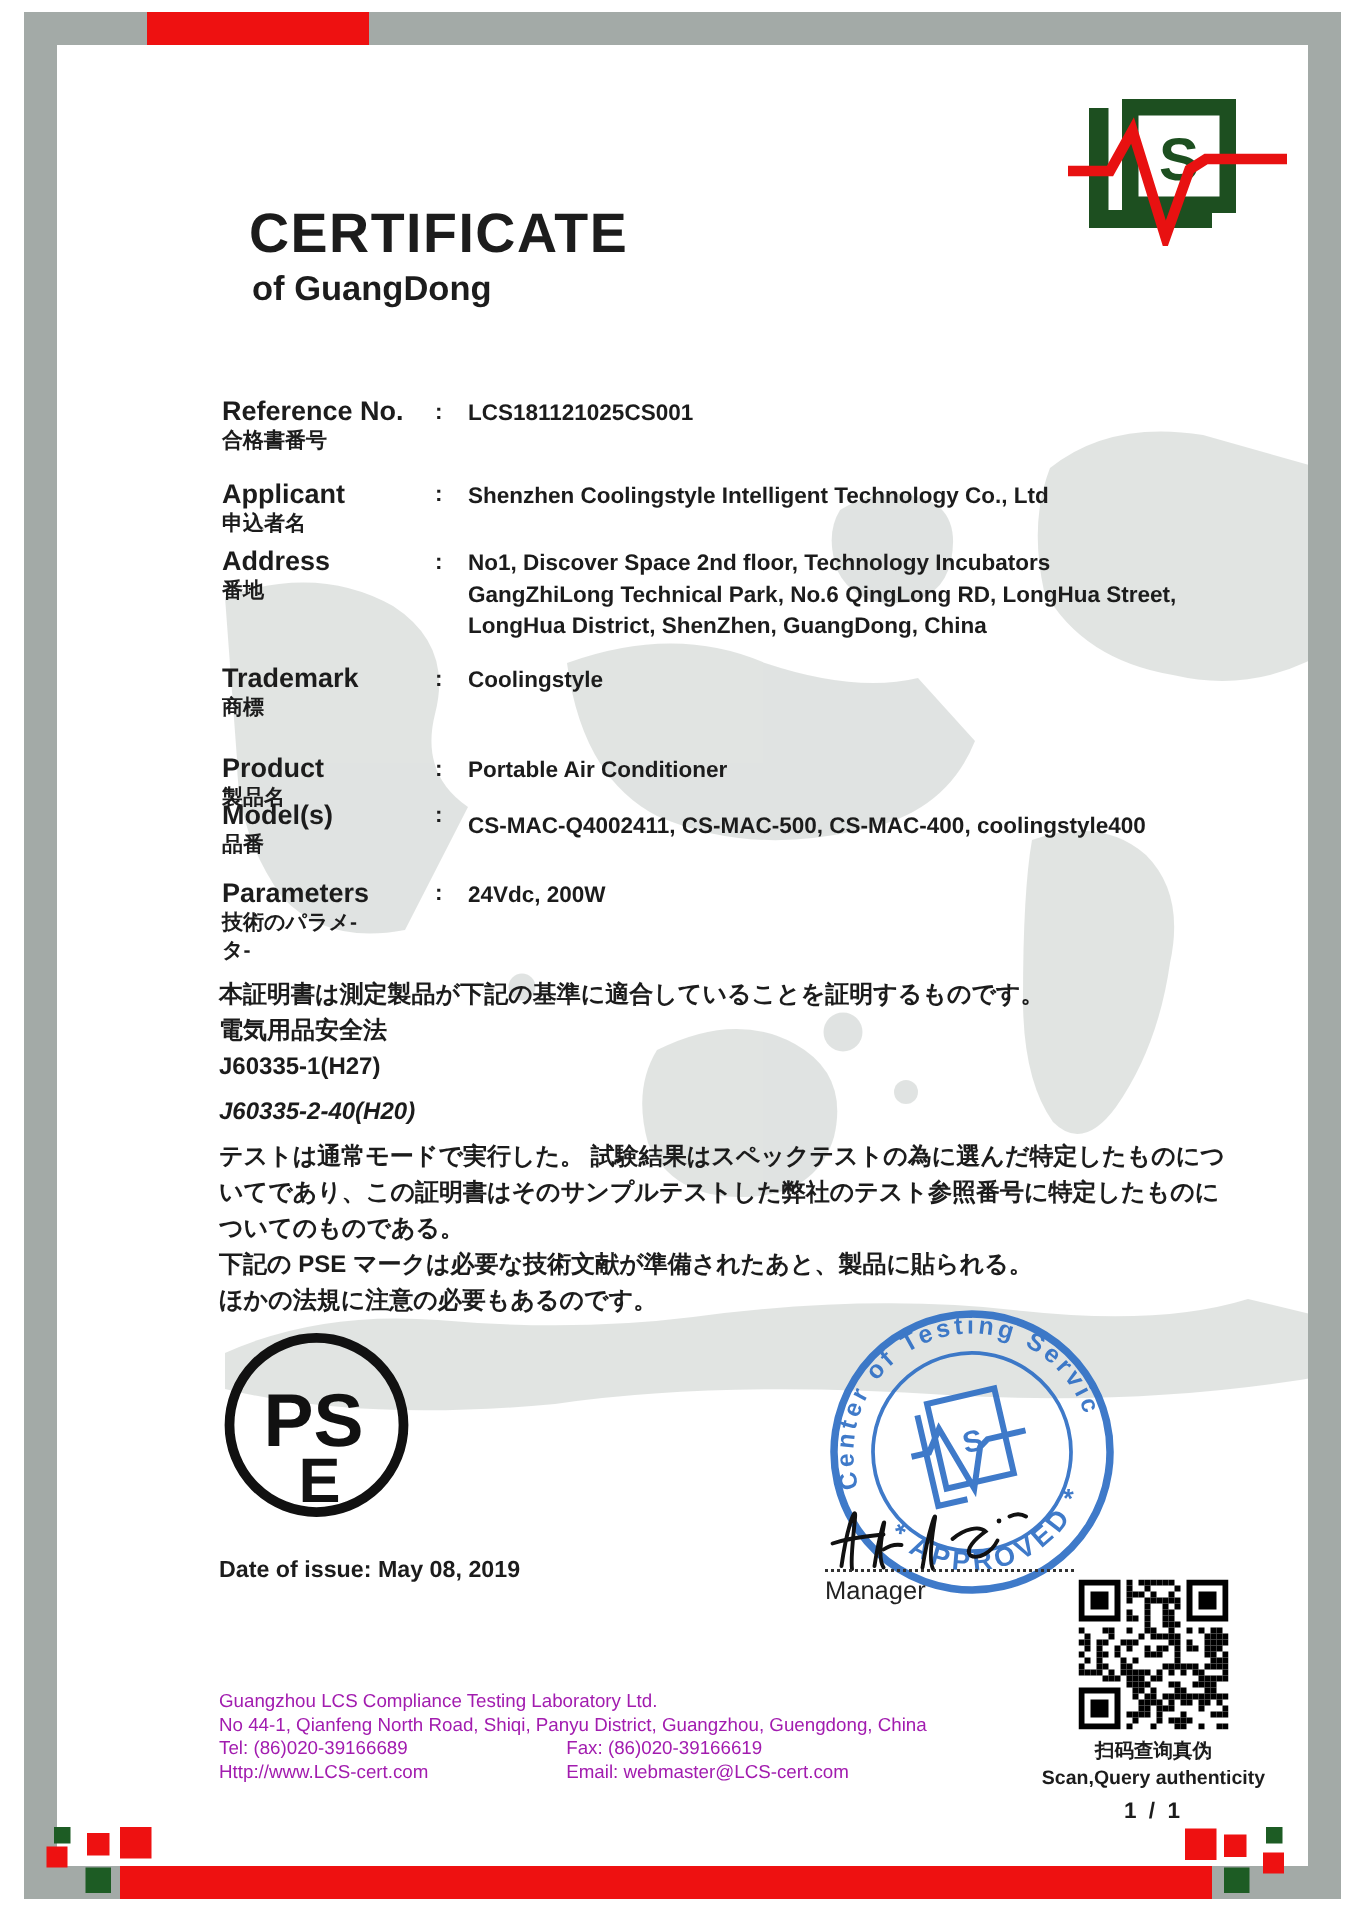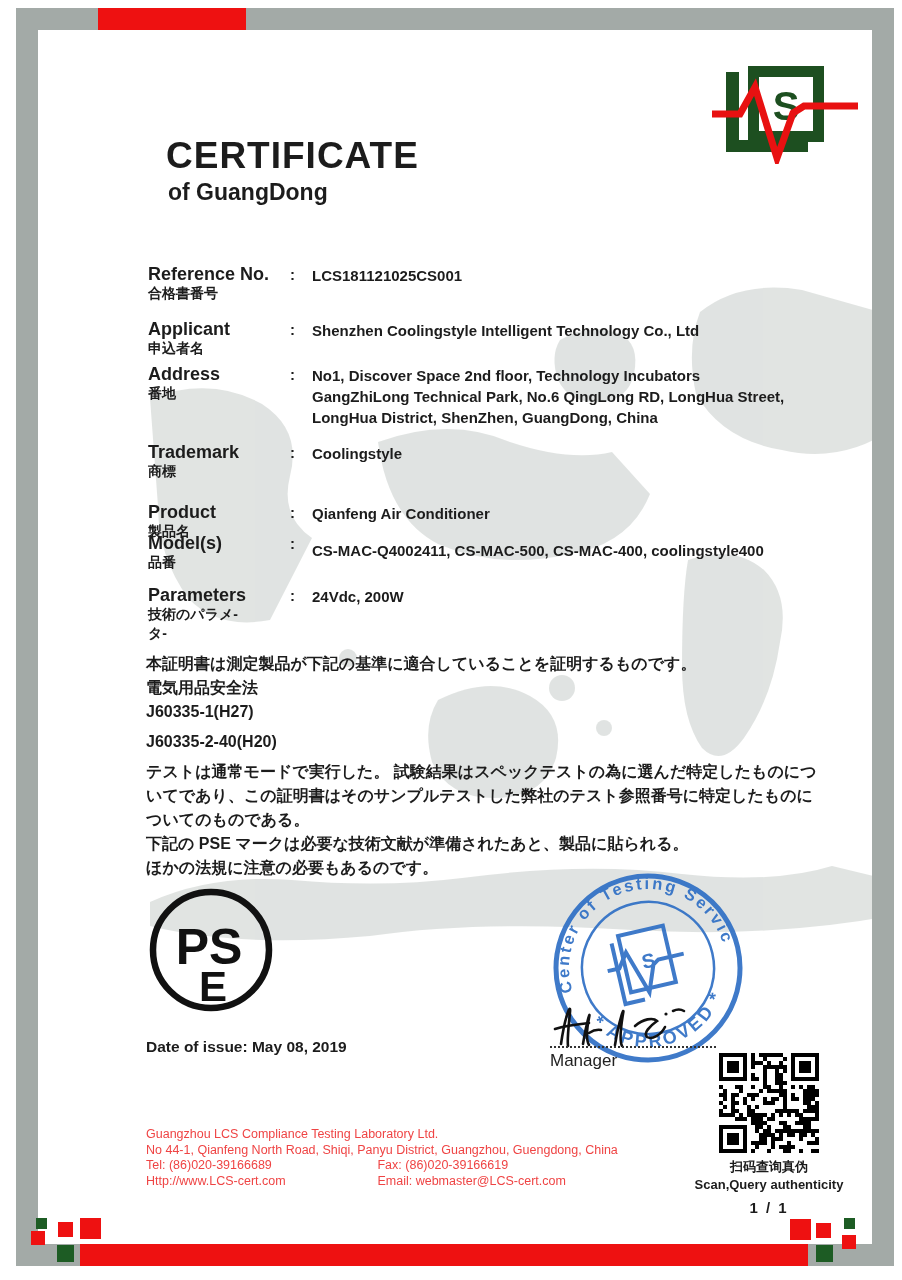--- a/index.html
+++ b/index.html
@@ -27,37 +27,37 @@
   
   .field{position:absolute;left:148px;display:flex;align-items:flex-start;width:730px;}
   .f-label{width:142px;flex:none;}
   .f-en{font-size:18px;font-weight:bold;line-height:19px;}
   .f-jp{font-size:14px;font-weight:600;line-height:19px;white-space:pre-line;}
   .f-colon{width:22px;flex:none;font-size:15px;font-weight:bold;line-height:19px;}
   .f-value{font-size:15px;font-weight:bold;line-height:21px;white-space:pre-line;}
   
   .stmt{left:146px;font-size:16px;font-weight:600;line-height:24px;white-space:pre-line;width:680px;}
   .stmt-1a{top:652px;}
-  .stmt-1b{top:730px;}
+  .stmt-1b{top:730px;font-style:italic;}
   .stmt-2{top:760px;}
   
   .pse{left:145px;top:884px;}
   .stamp{left:546px;top:866px;transform:rotate(-13deg);opacity:.92;}
   .signature{left:553px;top:996px;}
   .sign-line{left:550px;top:1046px;width:166px;border-bottom:2px dotted #333;height:0;}
   .manager{left:550px;top:1051px;width:166px;text-align:left;font-size:17px;color:#222;}
   .dateissue{left:146px;top:1038px;font-size:15.5px;font-weight:bold;}
   
   .qrblock{left:686px;top:1053px;width:166px;text-align:center;}
   .qrblock svg{display:block;margin:0 auto;}
   .qr-cn{font-size:13px;font-weight:bold;margin-top:5px;}
   .qr-en{font-size:13px;font-weight:bold;margin-top:1px;}
   .qr-page{font-size:15px;font-weight:bold;letter-spacing:2px;margin-top:7px;}
   
-  .footer{left:146px;top:1127px;font-size:12.5px;line-height:15.5px;color:#ef4444;width:560px;}
+  .footer{left:146px;top:1127px;font-size:12.5px;line-height:15.5px;color:#a21caf;width:560px;}
   .footer .cols span:first-child{display:inline-block;width:228px;}
 </style>
 </head>
 <body>
 
 <svg class="abs map" width="902" height="1280" viewBox="0 0 902 1280" xmlns="http://www.w3.org/2000/svg">
   <g fill="#c3c9c6" opacity="0.5">
     <path d="M700,312 q40,-32 102,-22 l92,26 v112 q-52,36 -112,22 q-60,-10 -86,-56 q-10,-46 4,-82 z"></path>
     <path d="M560,340 q30,-18 60,-6 q20,10 14,40 q-6,26 -34,28 q-30,2 -42,-22 q-8,-24 2,-40 z"></path>
     <path d="M150,398 q62,-22 112,6 q40,26 28,72 q-10,40 22,62 l-42,82 q-52,10 -82,-22 q-30,-42 -30,-92 z"></path>
@@ -134,21 +134,21 @@
     </div>
   <div class="f-colon">:</div>
   <div class="f-value">Coolingstyle</div>
 </div>
 <div class="field" style="top:503px;">
   <div class="f-label">
       <div class="f-en">Product</div>
       <div class="f-jp">製品名</div>
     </div>
   <div class="f-colon">:</div>
-  <div class="f-value">Qianfeng Air Conditioner</div>
+  <div class="f-value">Portable Air Conditioner</div>
 </div>
 <div class="field" style="top:534px;">
   <div class="f-label">
       <div class="f-en">Model(s)</div>
       <div class="f-jp">品番</div>
     </div>
   <div class="f-colon">:</div>
   <div class="f-value" style="padding-top:6px;">CS-MAC-Q4002411, CS-MAC-500, CS-MAC-400, coolingstyle400</div>
 </div>
 <div class="field" style="top:586px;">

